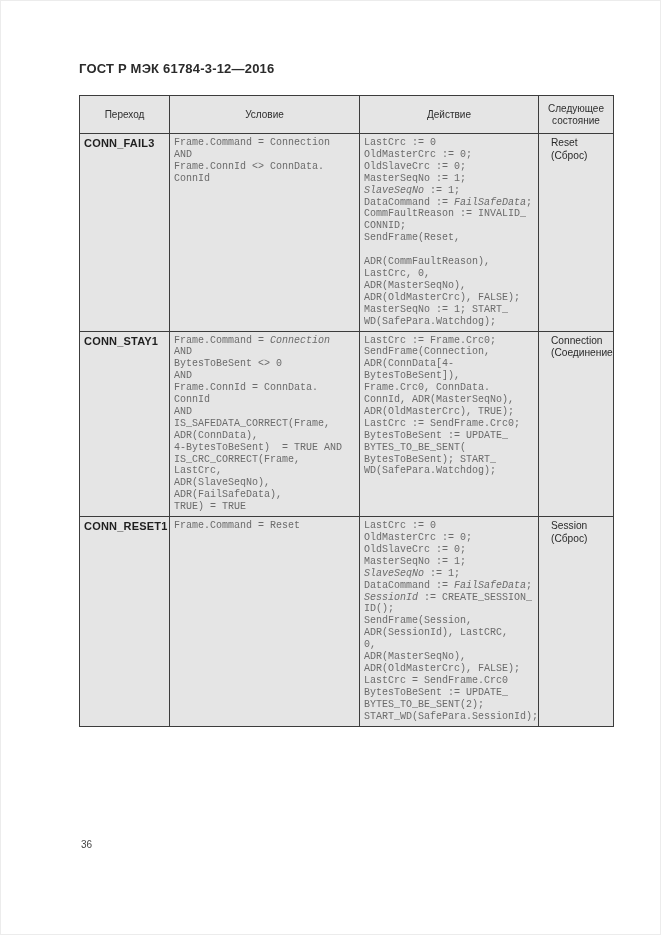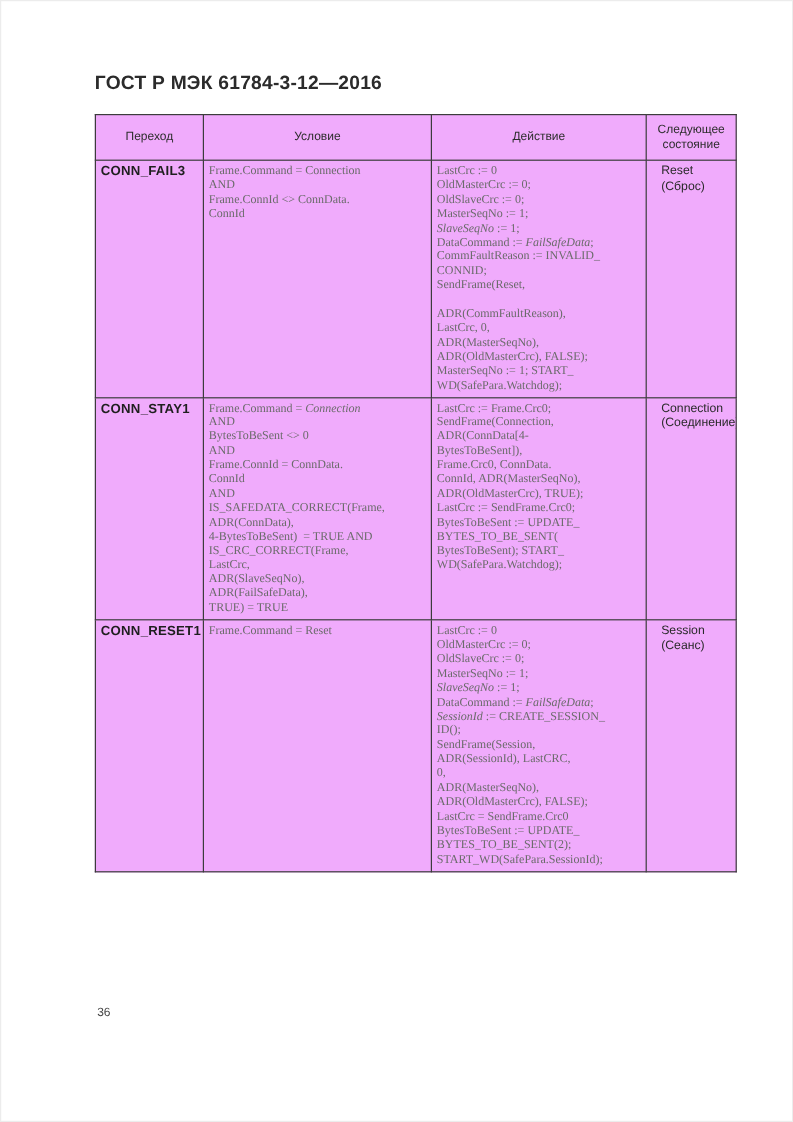--- a/index.html
+++ b/index.html
@@ -10,48 +10,48 @@
     position: relative;
   }
   .page {
     position: absolute; left: 0; top: 0;
     width: 661px; height: 935px;
     background: #ffffff;
     border: 1px solid #ececec;
   }
   .doc-header {
     position: absolute; left: 78px; top: 60px;
-    font-size: 16px; font-weight: bold;
+    font-size: 13px; font-weight: bold;
     color: #2b2b2b; letter-spacing: 0.2px;
   }
   table.state-table {
     position: absolute; left: 78px; top: 94px;
     width: 534px;
     border-collapse: collapse; table-layout: fixed;
-    background: #f0abfc;
+    background: #e5e5e5;
   }
   .state-table th, .state-table td {
     border: 1px solid #3c3c3c;
     vertical-align: top;
     overflow: hidden;
   }
   .state-table th {
     height: 38px;
     vertical-align: middle;
     font-size: 10px; font-weight: normal;
     color: #2e2e2e; text-align: center;
     padding: 2px 4px;
     line-height: 12px;
   }
   .state-table td { padding: 3px 3px 3px 4px; }
   td.transition-cell {
     font-size: 11px; color: #1f1f1f; letter-spacing: 0.2px; font-weight: bold;
   }
   td.code-cell {
-    font-family: Liberation Serif, serif;
+    font-family: Liberation Mono, monospace;
     font-size: 10px; color: #6b6b6b;
   }
   .code-line { line-height: 11.9px; white-space: pre-wrap; min-height: 11.9px; }
   .it { font-style: italic; }
   td.next-state-cell {
     font-size: 10.2px; color: #2a2a2a; line-height: 12.6px;
     padding-left: 12px;
   }
   .page-number {
     position: absolute; left: 80px; top: 838px;
@@ -168,20 +168,20 @@
             <div class="code-line"><span>0,</span></div>
             <div class="code-line"><span>ADR(MasterSeqNo),</span></div>
             <div class="code-line"><span>ADR(OldMasterCrc), FALSE);</span></div>
             <div class="code-line"><span>LastCrc = SendFrame.Crc0</span></div>
             <div class="code-line"><span>BytesToBeSent := UPDATE_</span></div>
             <div class="code-line"><span>BYTES_TO_BE_SENT(2);</span></div>
             <div class="code-line"><span>START_WD(SafePara.SessionId);</span></div>
           </td>
     <td class="next-state-cell">
             <div>Session</div>
-            <div>(Сеанс)</div>
+            <div>(Сброс)</div>
           </td>
   </tr>
       </tbody>
   </table>
 
   <div class="page-number">36</div>
 </div>
 
 </body></html>

